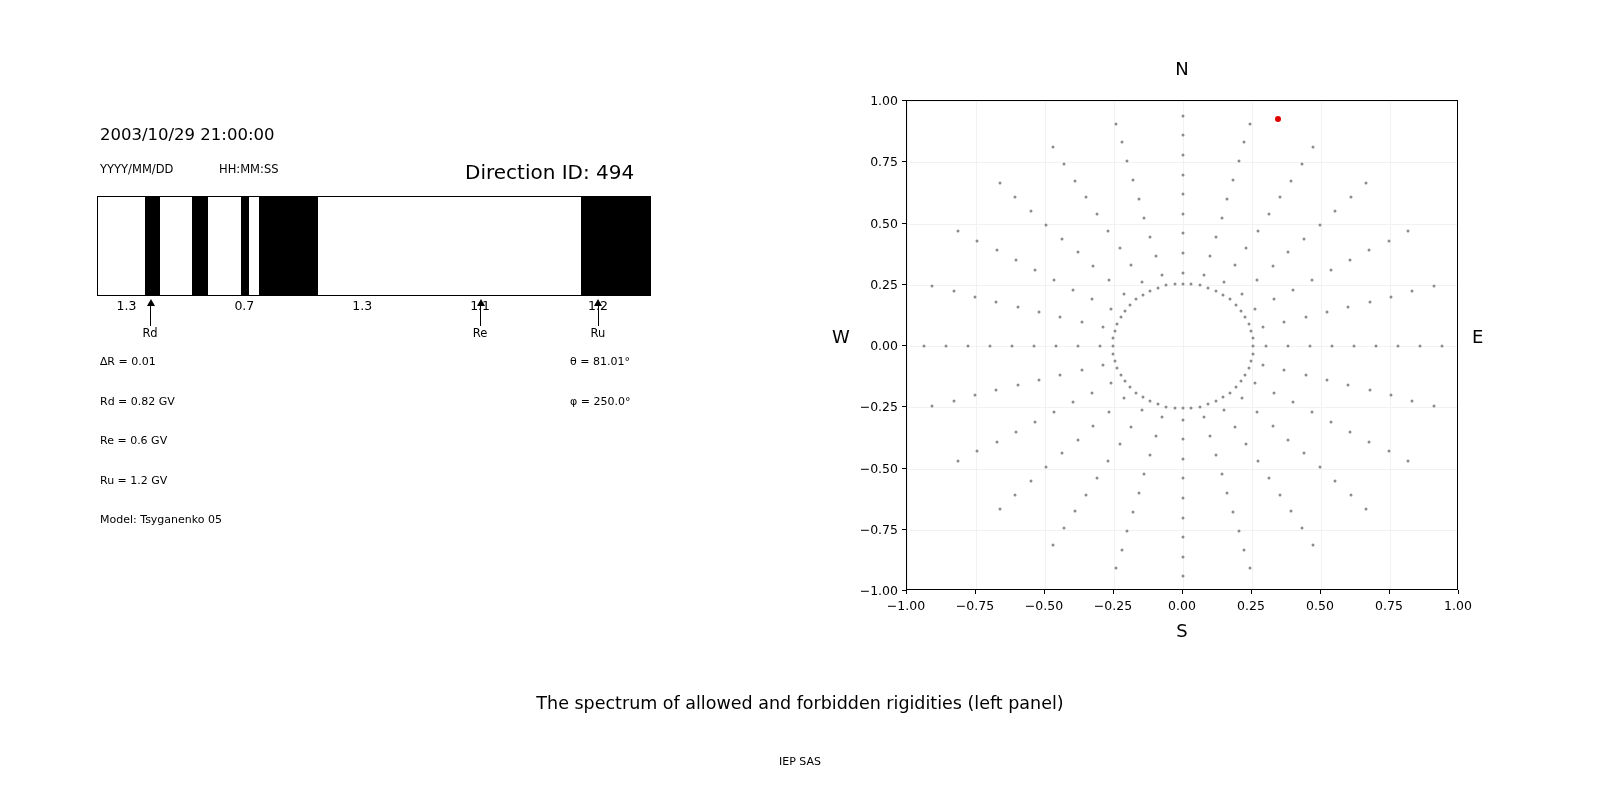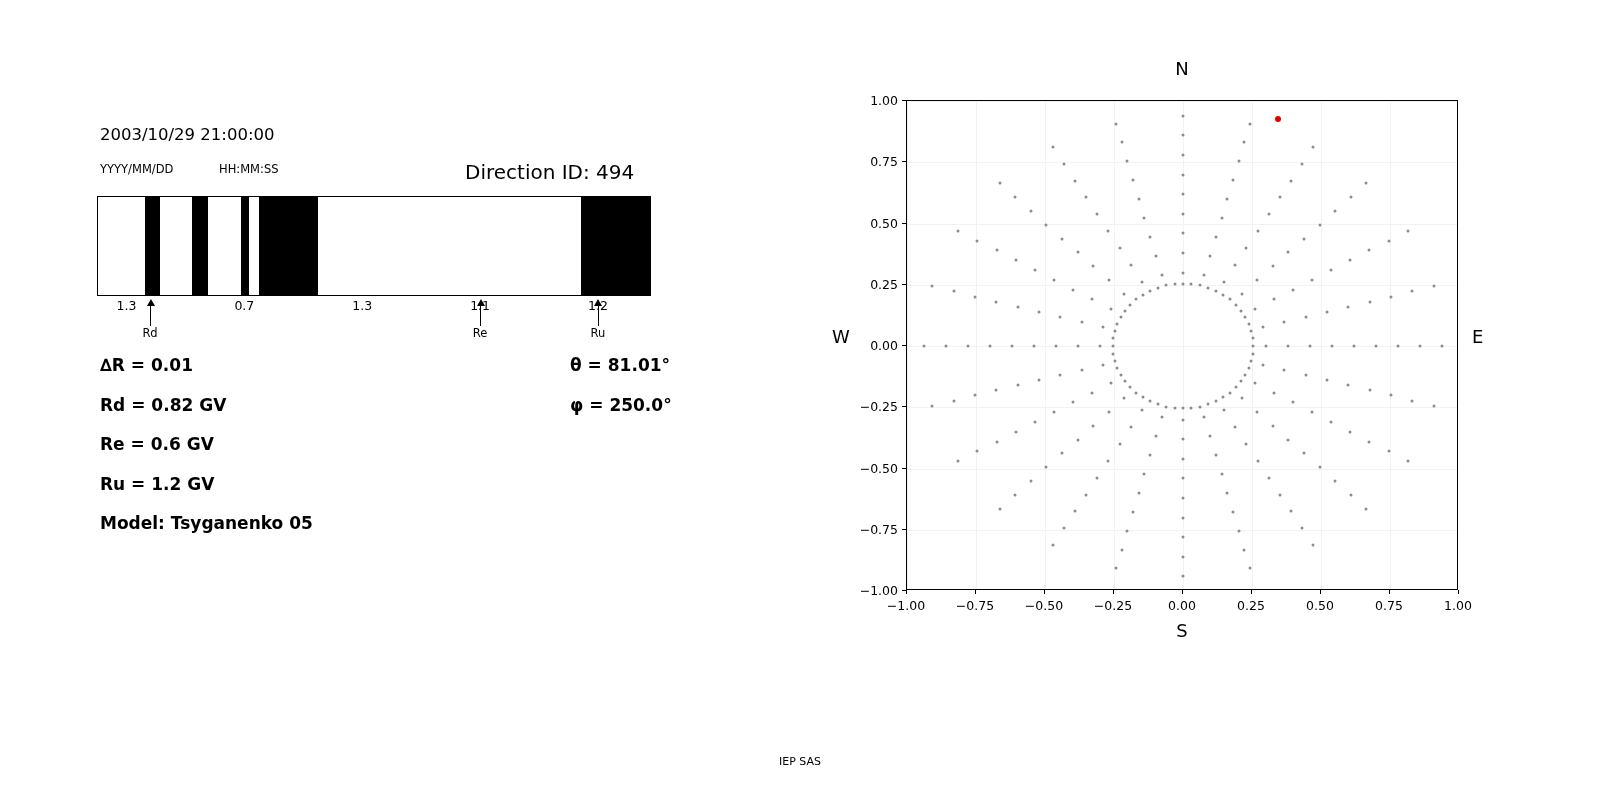--- a/index.html
+++ b/index.html
@@ -118,23 +118,22 @@
     top: 30px;
     left: 0;
     transform: translateX(-50%);
     font-size: 11.5px;
     white-space: nowrap;
   }
 
   
   .param {
     position: absolute;
-    font-size: 17px;
-    white-space: nowrap;
-    font-weight: bold;
+    font-size: 11px;
+    white-space: nowrap;
   }
   #p-dR   { left: 100px; top: 355px; }
   #p-Rd   { left: 100px; top: 395px; }
   #p-Re   { left: 100px; top: 434px; }
   #p-Ru   { left: 100px; top: 474px; }
   #p-model{ left: 100px; top: 513px; }
   #p-theta{ left: 570px; top: 355px; }
   #p-phi  { left: 570px; top: 395px; }
 
   
@@ -609,14 +608,15 @@
     <div class="axis-tick-y" style="left: 18px; width: 60px; top: 243.75px;">0.25</div>
     <div class="tickmark-y" style="left: 82px; top: 182.5px;"></div>
     <div class="axis-tick-y" style="left: 18px; width: 60px; top: 182.5px;">0.50</div>
     <div class="tickmark-y" style="left: 82px; top: 121.25px;"></div>
     <div class="axis-tick-y" style="left: 18px; width: 60px; top: 121.25px;">0.75</div>
     <div class="tickmark-y" style="left: 82px; top: 60px;"></div>
     <div class="axis-tick-y" style="left: 18px; width: 60px; top: 60px;">1.00</div>
   </div>
 
 <div id="caption">
+  <div class="cap-line">The spectrum of allowed and forbidden rigidities (left panel)</div>
 </div>
 <div id="credit">IEP SAS</div>
 
 </body></html>

